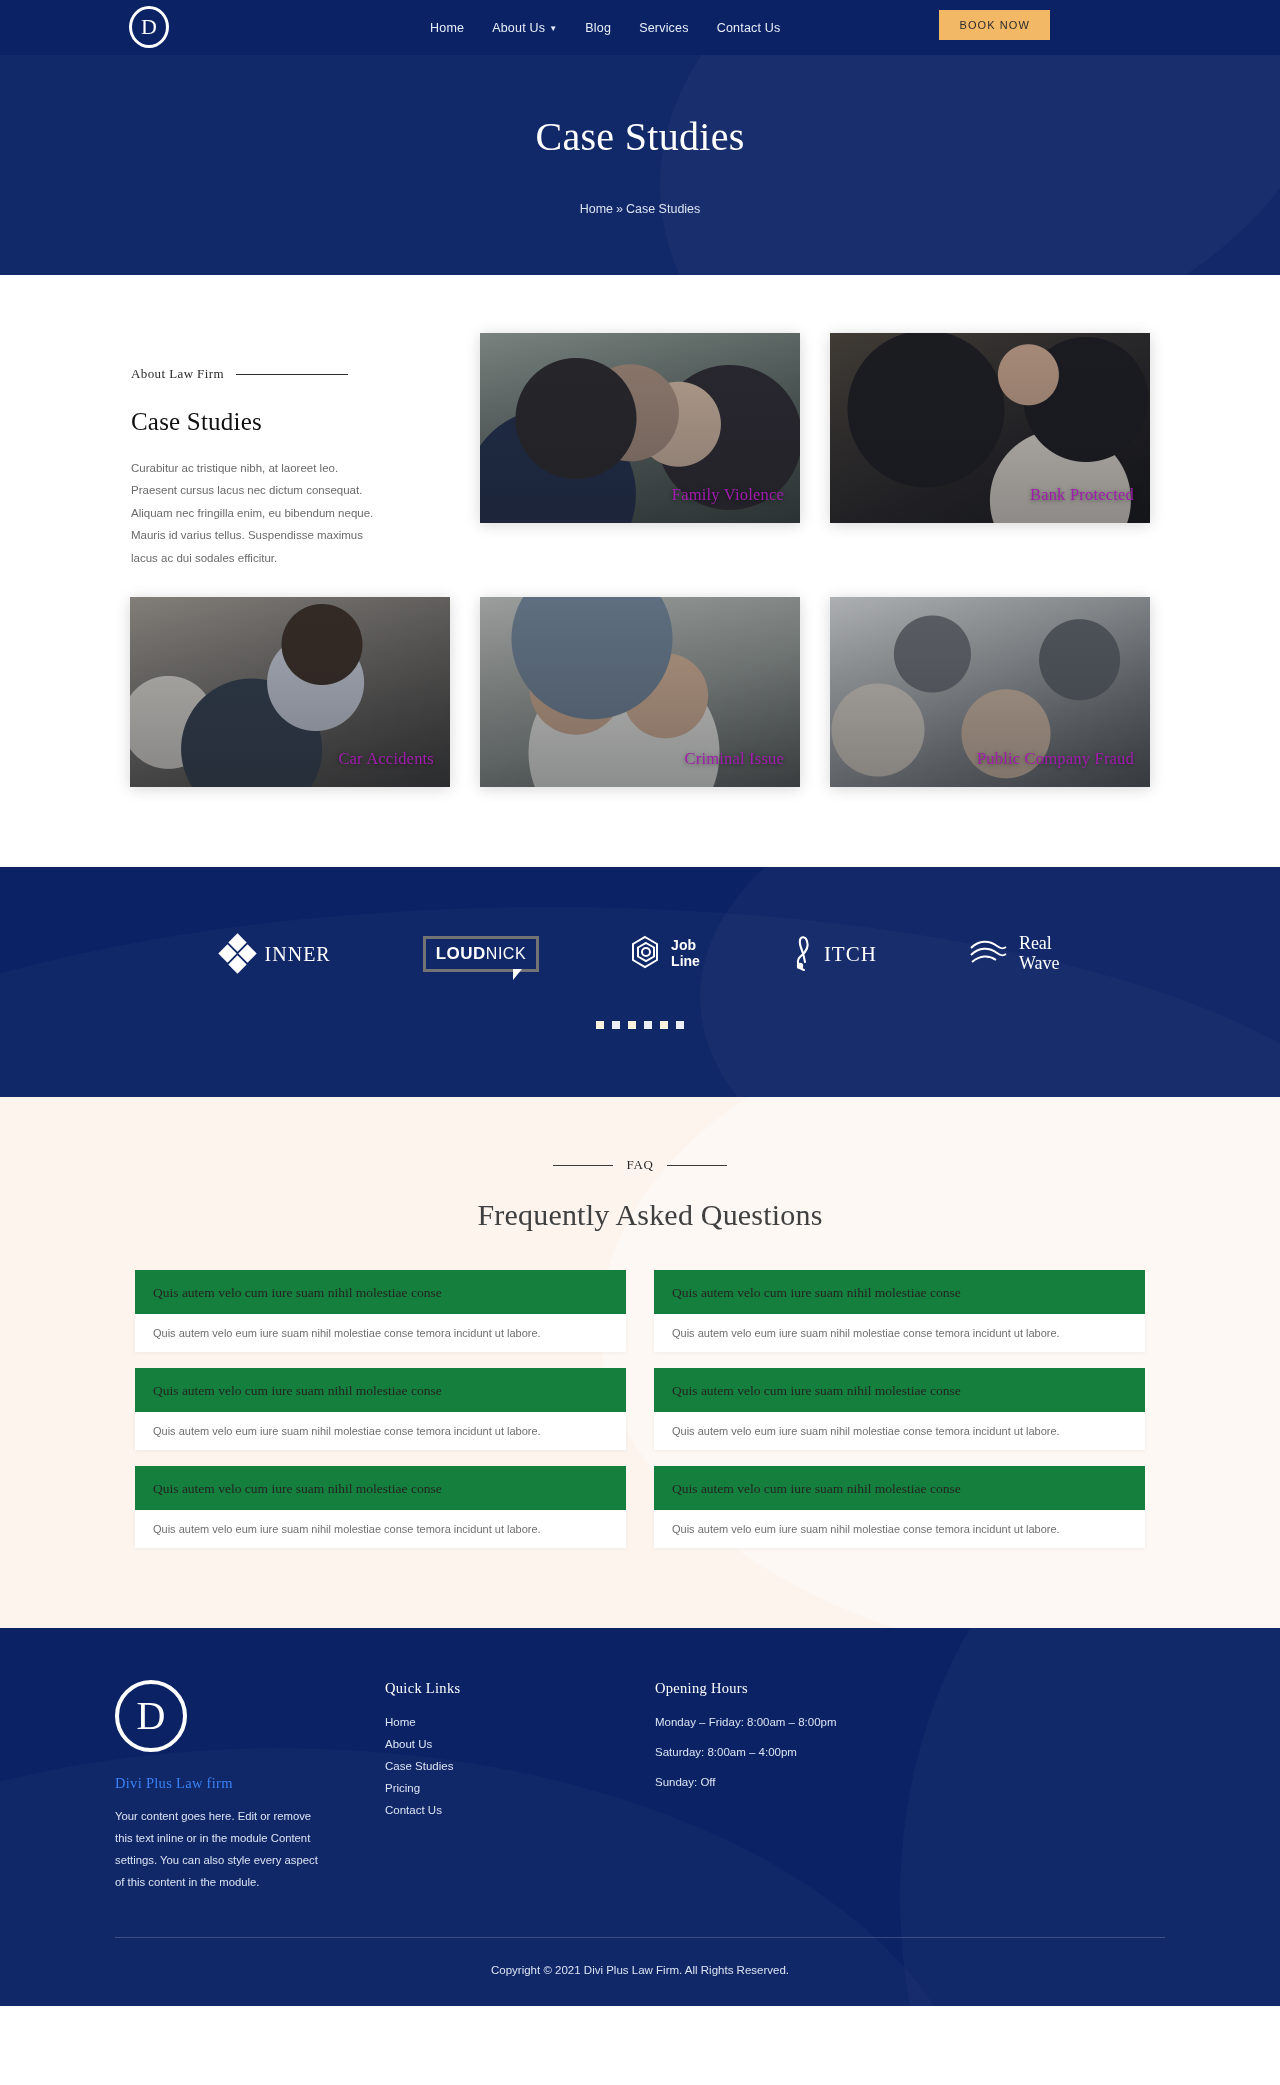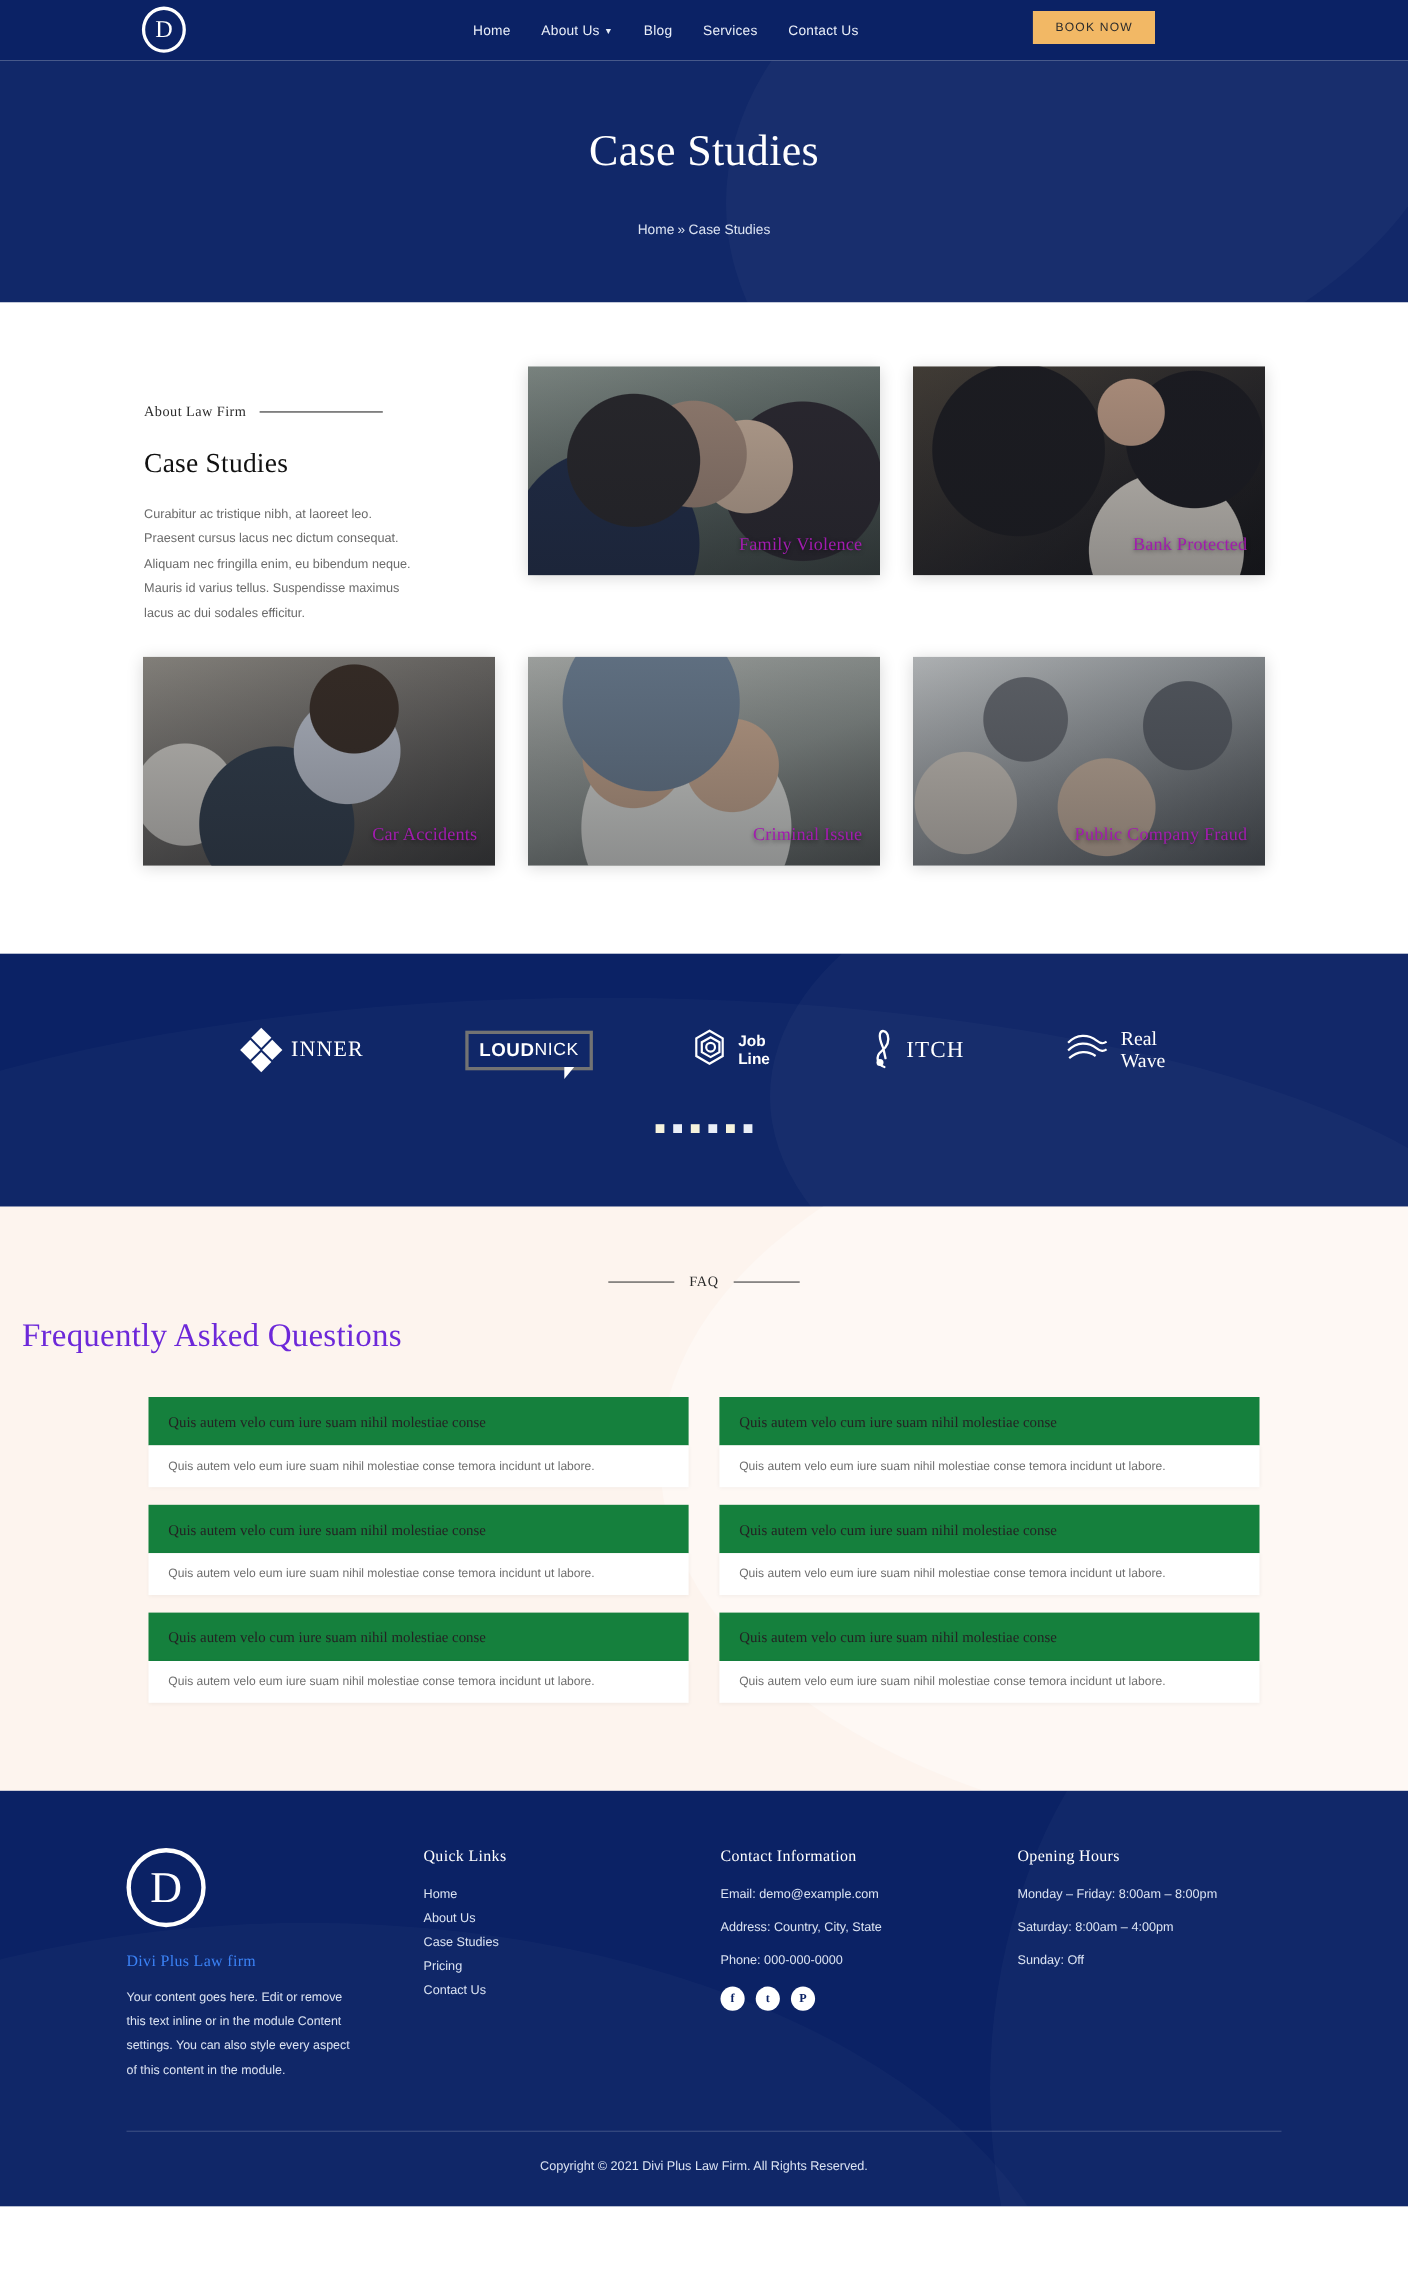--- a/index.html
+++ b/index.html
@@ -284,24 +284,25 @@
   }
   .faq-eyebrow {
     position: relative; z-index: 2;
     display: flex; align-items: center; justify-content: center; gap: 14px;
     font-family: "Liberation Serif", serif;
     font-size: 13px; color: #2b2b2b; letter-spacing: .6px;
   }
   .faq-eyebrow .rule { width: 60px; height: 1px; background: #3a3a3a; display:block; }
   .faq h2 {
     position: relative; z-index: 2;
+    text-align: center;
     font-family: "Liberation Serif", serif;
     font-weight: 400;
     font-size: 30px;
-    color: #6d28d9;
+    color: #404040;
     margin-top: 25px;
     letter-spacing: .2px;
     margin-left: 20px;
   }
   .faq-grid {
     position: relative; z-index: 2;
     width: 1010px; margin: 38px auto 0 auto;
     display: grid; grid-template-columns: 1fr 1fr;
     column-gap: 28px; row-gap: 16px;
   }
@@ -588,33 +589,20 @@
       <div class="f-head">Quick Links</div>
       <div class="f-links" id="quick-links">
           <a href="#">Home</a>
           <a href="#">About Us</a>
           <a href="#">Case Studies</a>
           <a href="#">Pricing</a>
           <a href="#">Contact Us</a>
         </div>
     </div>
 
-    <div>
-      <div class="f-head">Contact Information</div>
-      <div id="contact-lines">
-          <div class="f-line">Email: demo@example.com</div>
-          <div class="f-line">Address: Country, City, State</div>
-          <div class="f-line">Phone: 000-000-0000</div>
-        </div>
-      <div class="socials" id="socials">
-          <a href="#">f</a>
-          <a href="#">t</a>
-          <a href="#">P</a>
-        </div>
-    </div>
 
     <div>
       <div class="f-head">Opening Hours</div>
       <div id="hours-lines">
           <div class="f-line">Monday – Friday: 8:00am – 8:00pm</div>
           <div class="f-line">Saturday: 8:00am – 4:00pm</div>
           <div class="f-line">Sunday: Off</div>
         </div>
     </div>
 

